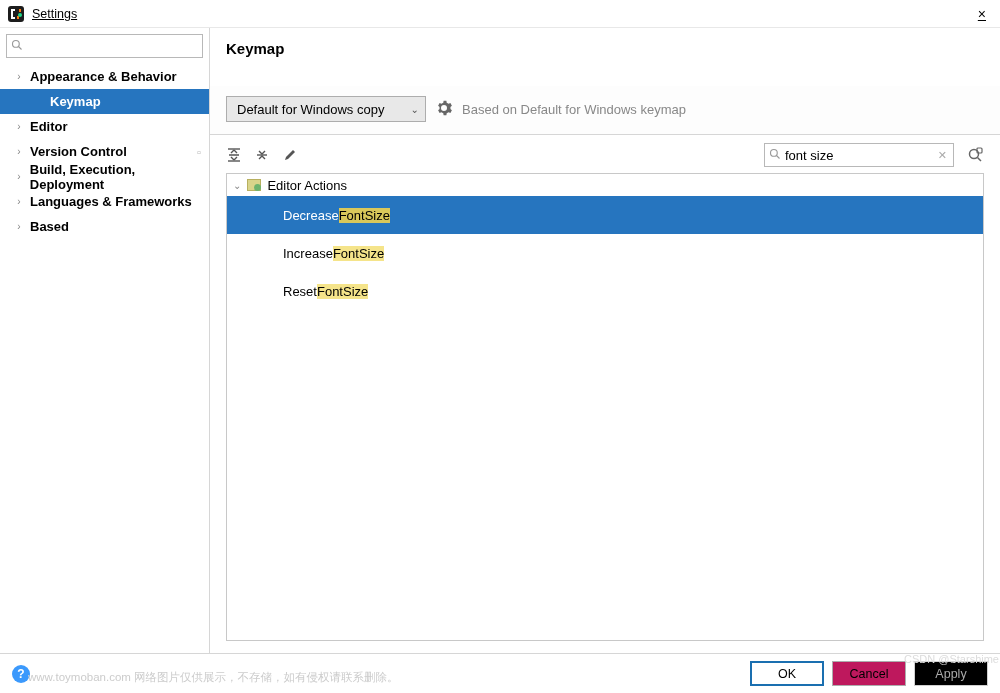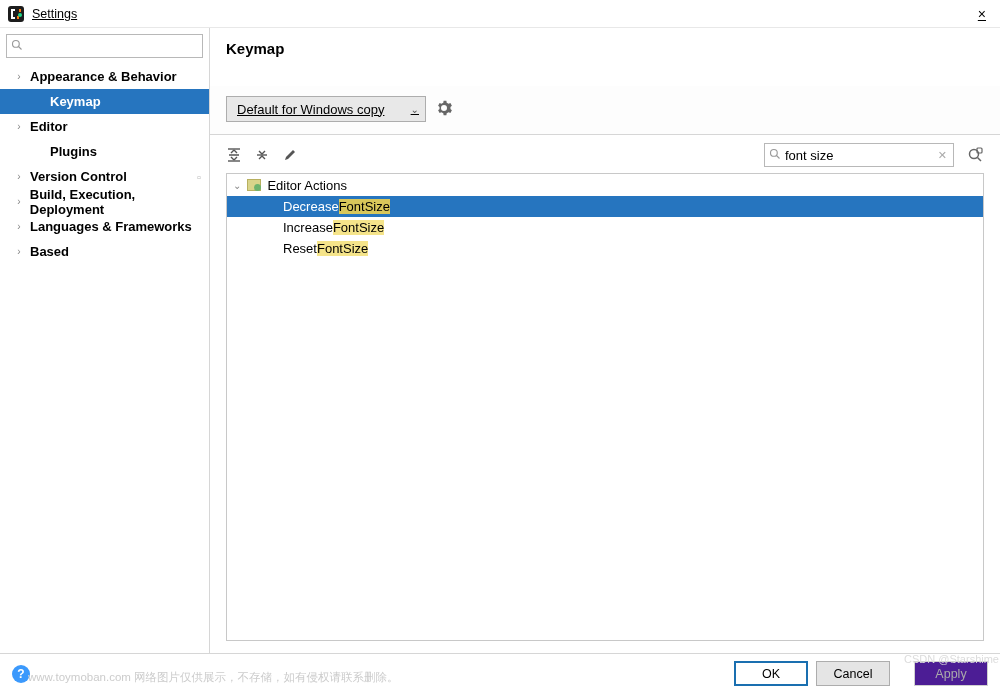--- a/index.html
+++ b/index.html
@@ -127,21 +127,20 @@
   font-size: 15px;
   font-weight: 700;
 }
 .keymap-bar {
   display: flex;
   align-items: center;
   padding: 10px 16px 12px 16px;
   gap: 10px;
   border-bottom: 1px solid #d6d6d6;
   background: #fdfdfd;
-  text-decoration: underline;
 }
 .keymap-select {
   border: 1px solid #adadad;
   height: 26px;
   width: 200px;
   background: #e8e8e8;
   display: flex;
   align-items: center;
   padding: 0 6px 0 10px;
   font-size: 13px;
@@ -227,21 +226,21 @@
   content: "";
   position: absolute;
   right: -1px; bottom: -1px;
   width: 7px; height: 7px;
   background: #6db36d;
   border-radius: 50%;
 }
 .result-row {
   display: flex;
   align-items: center;
-  height: 21px;
+  height: 38px;
   padding-left: 56px;
   font-size: 13px;
 }
 .result-row.selected {
   background: #2675BF;
   color: #fff;
 }
 .hl {
   background: #f5e48a;
   color: #000;
@@ -270,35 +269,34 @@
   justify-content: center;
   font-size: 12px;
   font-weight: bold;
   cursor: pointer;
 }
 .bottom .spacer { flex: 1; }
 .btn {
   min-width: 74px;
   height: 25px;
   border: 1px solid #adadad;
-  background: #e5e5e5;
+  background: #be185d;
   font-size: 12.5px;
   cursor: pointer;
   padding: 0 12px;
 }
 .btn.primary {
   border: 2px solid #1a6fb0;
   background: #fff;
 }
 .btn.disabled {
   color: #aaa;
-  background: #4c1d95;
+  background: #000000;
   border-color: #d0d0d0;
   cursor: default;
-  margin-left: 16px;
 }
 
 
 .watermark {
   position: absolute;
   bottom: 8px;
   left: 8px;
   font-size: 11.5px;
   color: #cccccc;
   pointer-events: none;
@@ -347,24 +345,20 @@
         <span class="label">Appearance &amp; Behavior</span>
       </div>
       <div class="tree-item child selected no-chev">
         <span class="chev">›</span>
         <span class="label">Keymap</span>
       </div>
       <div class="tree-item">
         <span class="chev">›</span>
         <span class="label">Editor</span>
       </div>
-      <div class="tree-item child no-chev plugins">
-        <span class="chev">›</span>
-        <span class="label">Plugins</span>
-      </div>
       <div class="tree-item">
         <span class="chev">›</span>
         <span class="label">Version Control</span>
         <span class="trailing-icn">▫</span>
       </div>
       <div class="tree-item">
         <span class="chev">›</span>
         <span class="label">Build, Execution, Deployment</span>
       </div>
       <div class="tree-item">
@@ -386,20 +380,21 @@
     <div class="keymap-bar">
       <div class="keymap-select">
         <span>Default for Windows copy</span>
         <span class="caret">⌄</span>
       </div>
       <span class="gear-icn">
         <svg width="16" height="16" viewBox="0 0 16 16">
             <path fill="#666" d="M8 5a3 3 0 100 6 3 3 0 000-6zm6.5 3c0 .4 0 .8-.1 1.1l1.5 1.2-1.5 2.6-1.8-.6c-.6.5-1.2.8-1.9 1l-.3 1.9H7.6l-.3-1.9c-.7-.2-1.3-.5-1.9-1l-1.8.6-1.5-2.6 1.5-1.2c-.1-.3-.1-.7-.1-1.1s0-.8.1-1.1L2.1 5.7l1.5-2.6 1.8.6c.6-.5 1.2-.8 1.9-1l.3-1.9h2.8l.3 1.9c.7.2 1.3.5 1.9 1l1.8-.6 1.5 2.6-1.5 1.2c.1.3.1.7.1 1.1z"></path>
           </svg>
       </span>
+      <span class="based-on">Based on Default for Windows keymap</span>
     </div>
 
     <div class="toolbar-row">
       <span class="tb-icn">
         <svg width="14" height="14" viewBox="0 0 14 14">
             <path d="M2 7h10M7 2l-3 3M7 2l3 3M7 12l-3-3M7 12l3-3" stroke="#555" stroke-width="1.4" fill="none"></path>
             <line x1="1" y1="1" x2="13" y2="1" stroke="#555" stroke-width="1.4"></line>
             <line x1="1" y1="13" x2="13" y2="13" stroke="#555" stroke-width="1.4"></line>
           </svg>
       </span>

